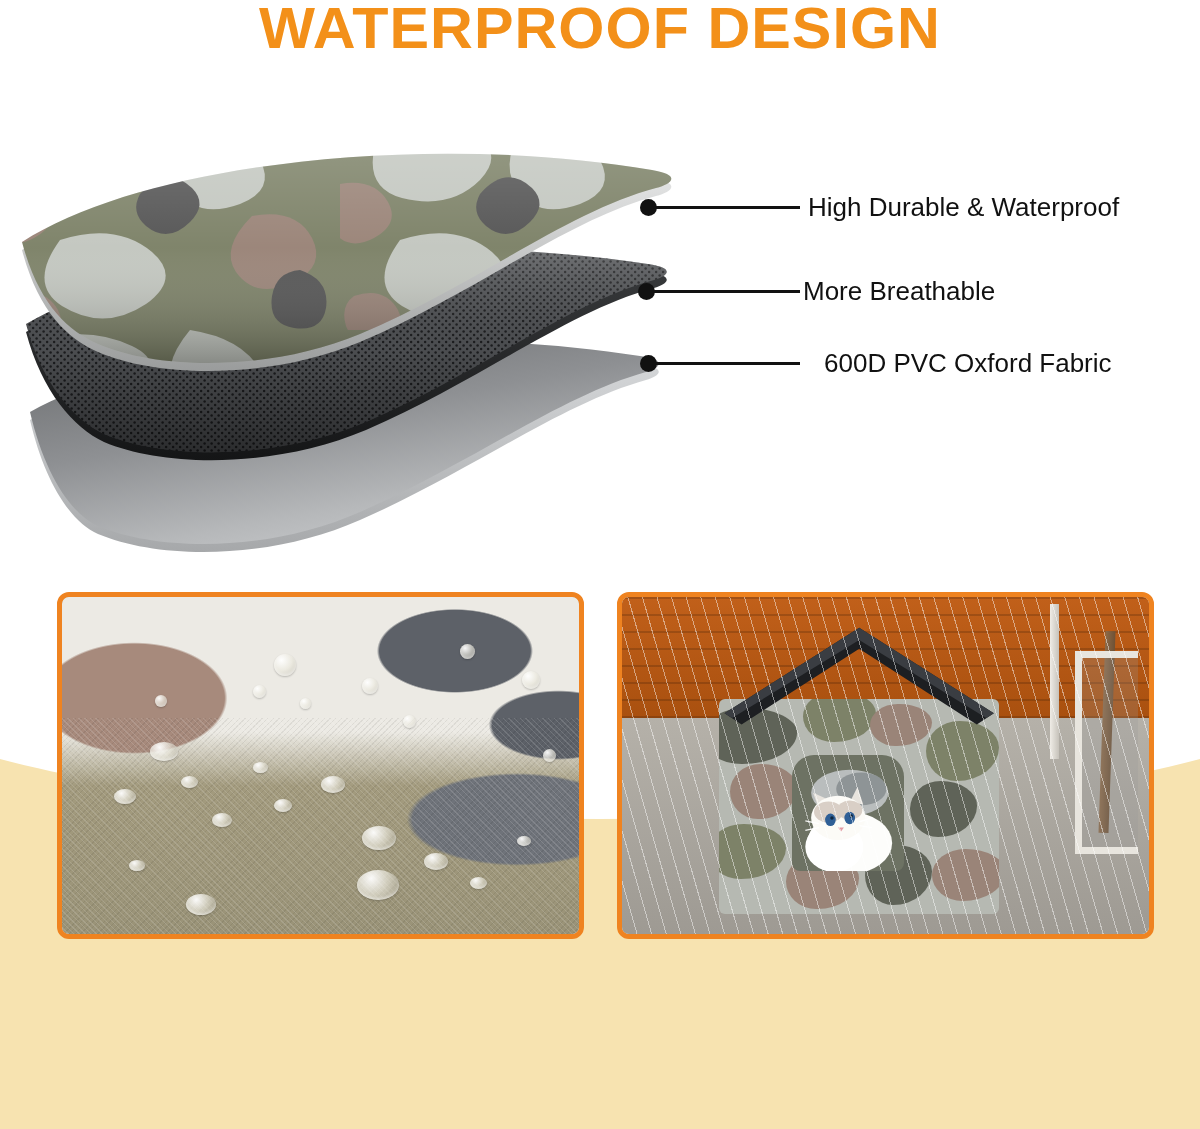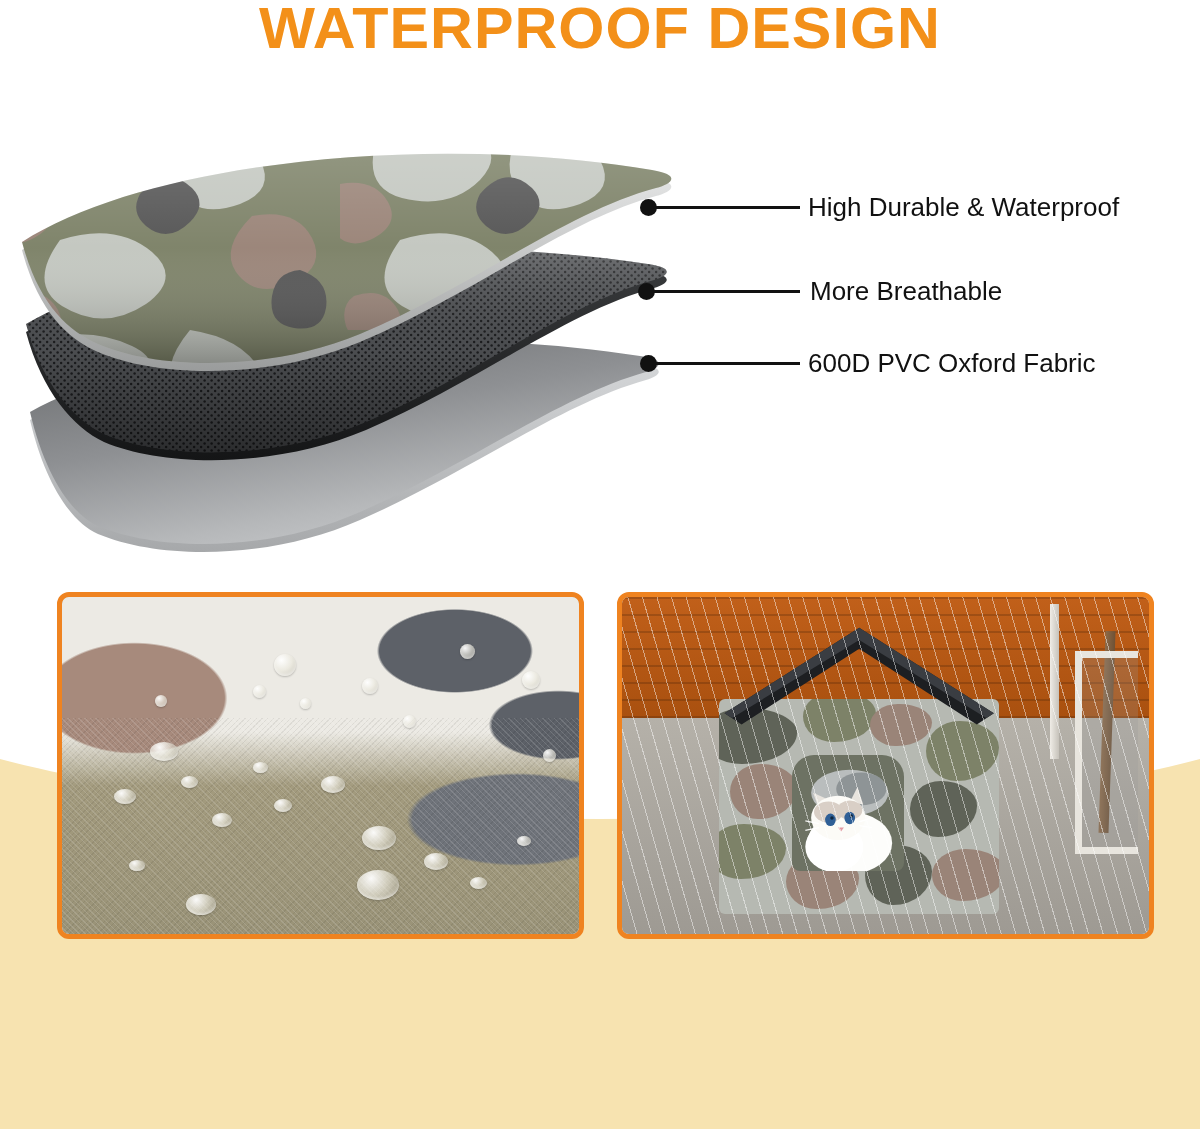--- a/index.html
+++ b/index.html
@@ -40,24 +40,24 @@
     position:absolute;top:-2px;
     font-family:"Liberation Sans",sans-serif;
     font-size:26px;color:#111;white-space:nowrap;line-height:34px;
     letter-spacing:0px;
   }
   #callout-1{left:640px;top:192px;}
   #callout-1 .leader{width:148px;}
   #callout-1 .ctext{left:168px;}
   #callout-2{left:638px;top:276px;}
   #callout-2 .leader{width:150px;}
-  #callout-2 .ctext{left:172px;}
+  #callout-2 .ctext{left:165px;}
   #callout-3{left:640px;top:348px;}
   #callout-3 .leader{width:148px;}
-  #callout-3 .ctext{left:168px;}
+  #callout-3 .ctext{left:184px;}
 
   
   .photo{
     position:absolute;border:5px solid #ef8320;border-radius:12px;
     overflow:hidden;background:#cfcfc6;box-sizing:border-box;
   }
   #photo-left{left:57px;top:592px;width:527px;height:347px;}
   #photo-right{left:617px;top:592px;width:537px;height:347px;}
   .photo .ph-inner{position:absolute;inset:0;overflow:hidden;border-radius:7px;}
 

